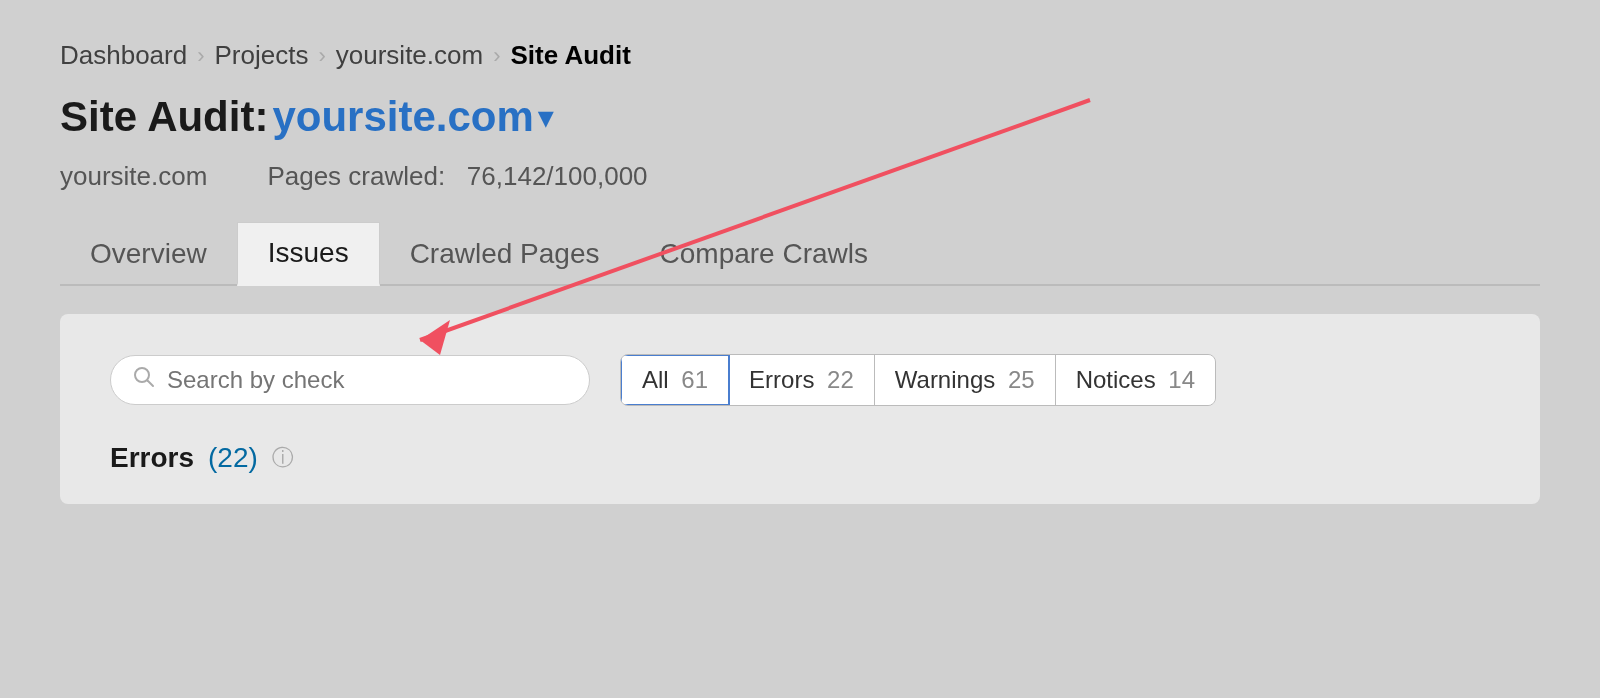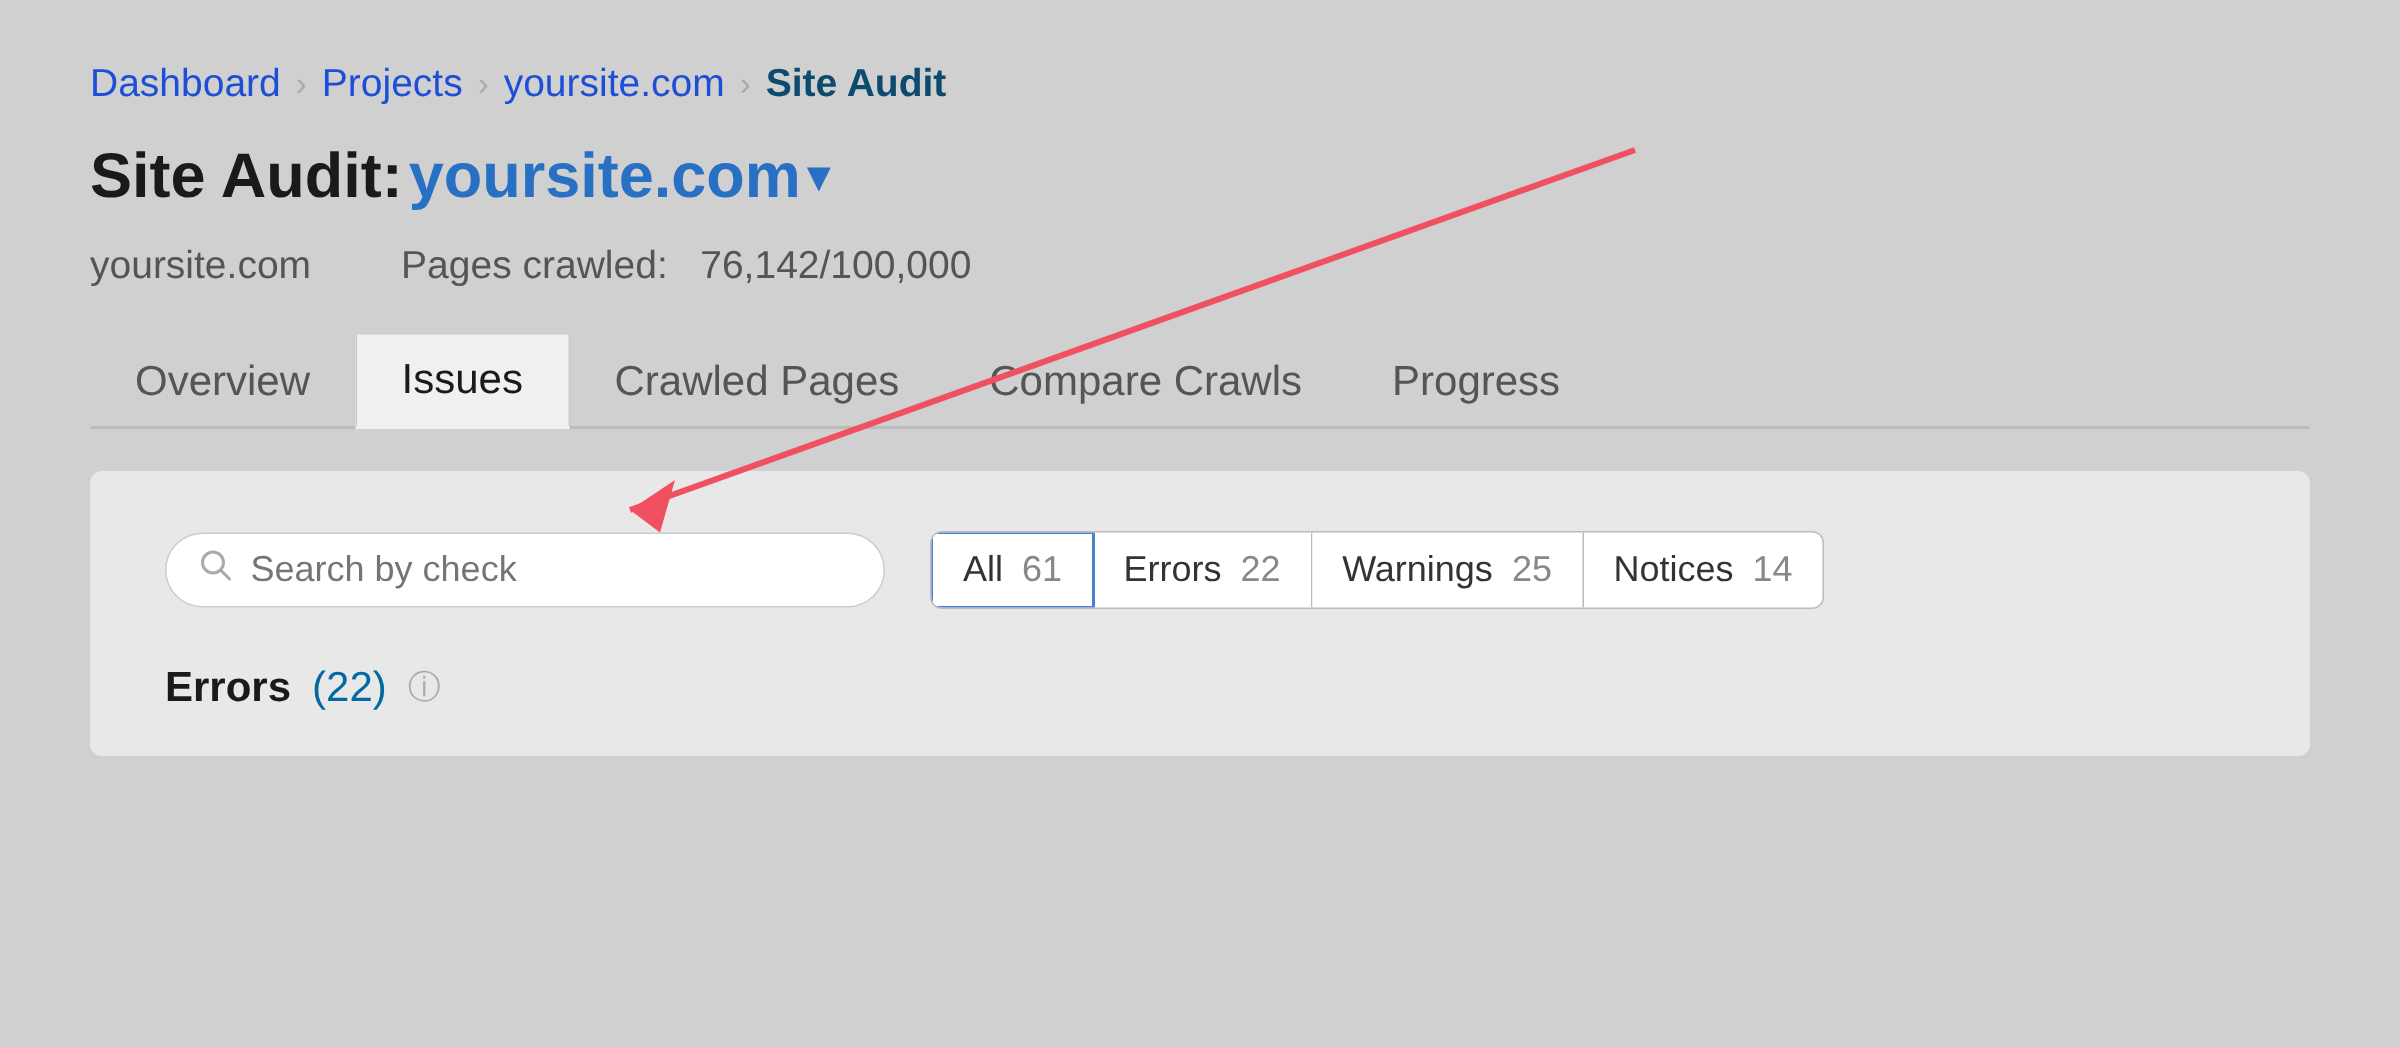--- a/index.html
+++ b/index.html
@@ -25,25 +25,25 @@
     .breadcrumb {
       display: flex;
       align-items: center;
       gap: 10px;
       margin-bottom: 22px;
       color: #888;
       font-size: 26px;
     }
 
     .breadcrumb-item {
-      color: #1d4ed8;
+      color: #404040;
     }
 
     .breadcrumb-item.active {
-      color: #0c4a6e;
+      color: #000000;
       font-weight: 600;
     }
 
     .breadcrumb-sep {
       color: #aaa;
       font-size: 22px;
     }
 
     
     .title-row {
@@ -255,21 +255,20 @@
       &nbsp;
       <span>76,142/100,000</span>
     </span>
   </div>
 
   <div class="nav-tabs">
     <button class="nav-tab">Overview</button>
     <button class="nav-tab active">Issues</button>
     <button class="nav-tab">Crawled Pages</button>
     <button class="nav-tab">Compare Crawls</button>
-    <button class="nav-tab">Progress</button>
   </div>
 
   <div class="content-area">
 
     <div class="filter-row">
 
       <div class="search-box">
         <span class="search-icon-svg">
           <svg width="22" height="22" viewBox="0 0 22 22" fill="none" xmlns="http://www.w3.org/2000/svg">
             <circle cx="9" cy="9" r="7" stroke="#aaa" stroke-width="2"></circle>

